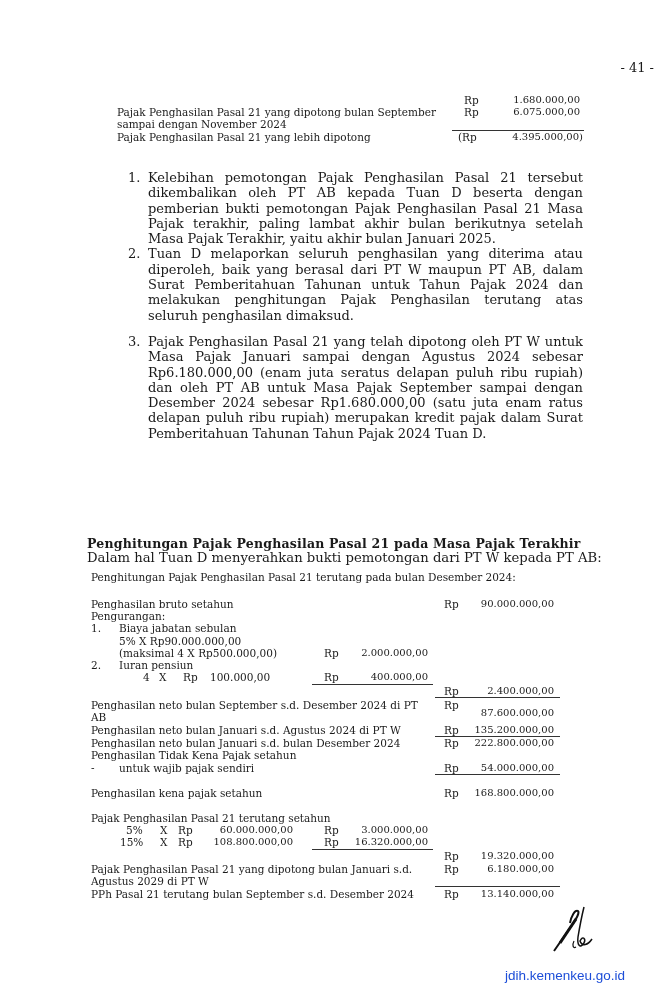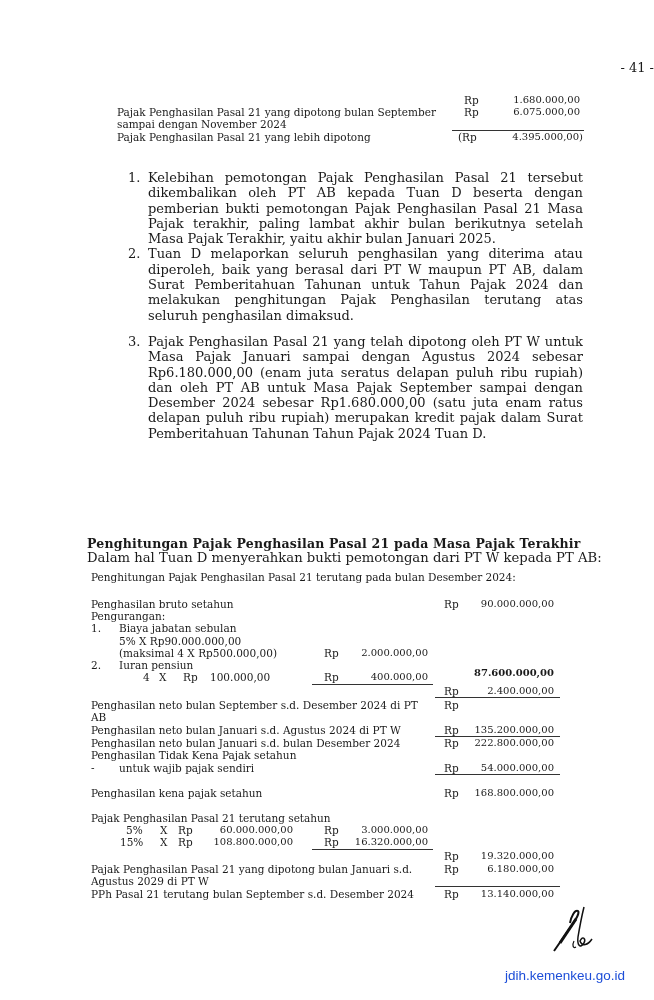--- a/index.html
+++ b/index.html
@@ -92,21 +92,21 @@
   <span class="abs amt" style="left:340px; top:671px; width:88px;">400.000,00</span>
   <div class="line" style="left:312px; top:684px; width:121px;"></div>
 
   <span class="abs rp" style="left:444px; top:685px;">Rp</span>
   <span class="abs amt" style="left:460px; top:685px; width:94px;">2.400.000,00</span>
   <div class="line" style="left:435px; top:697px; width:125px;"></div>
 
   <span class="abs sm" style="left:91px; top:699px;">Penghasilan neto bulan September s.d. Desember 2024 di PT</span>
   <span class="abs sm" style="left:91px; top:711px;">AB</span>
   <span class="abs rp" style="left:444px; top:699px;">Rp</span>
-  <span class="abs amt" style="left:460px; top:667px; width:94px;font-weight:bold;">87.600.000,00</span>
+  <span class="abs amt" style="left:460px; top:707px; width:94px;">87.600.000,00</span>
 
   <span class="abs sm" style="left:91px; top:724px;">Penghasilan neto bulan Januari s.d. Agustus 2024 di PT W</span>
   <span class="abs rp" style="left:444px; top:724px;">Rp</span>
   <span class="abs amt" style="left:460px; top:724px; width:94px;">135.200.000,00</span>
   <div class="line" style="left:435px; top:736px; width:125px;"></div>
 
   <span class="abs sm" style="left:91px; top:737px;">Penghasilan neto bulan Januari s.d. bulan Desember 2024</span>
   <span class="abs rp" style="left:444px; top:737px;">Rp</span>
   <span class="abs amt" style="left:460px; top:737px; width:94px;">222.800.000,00</span>
 

